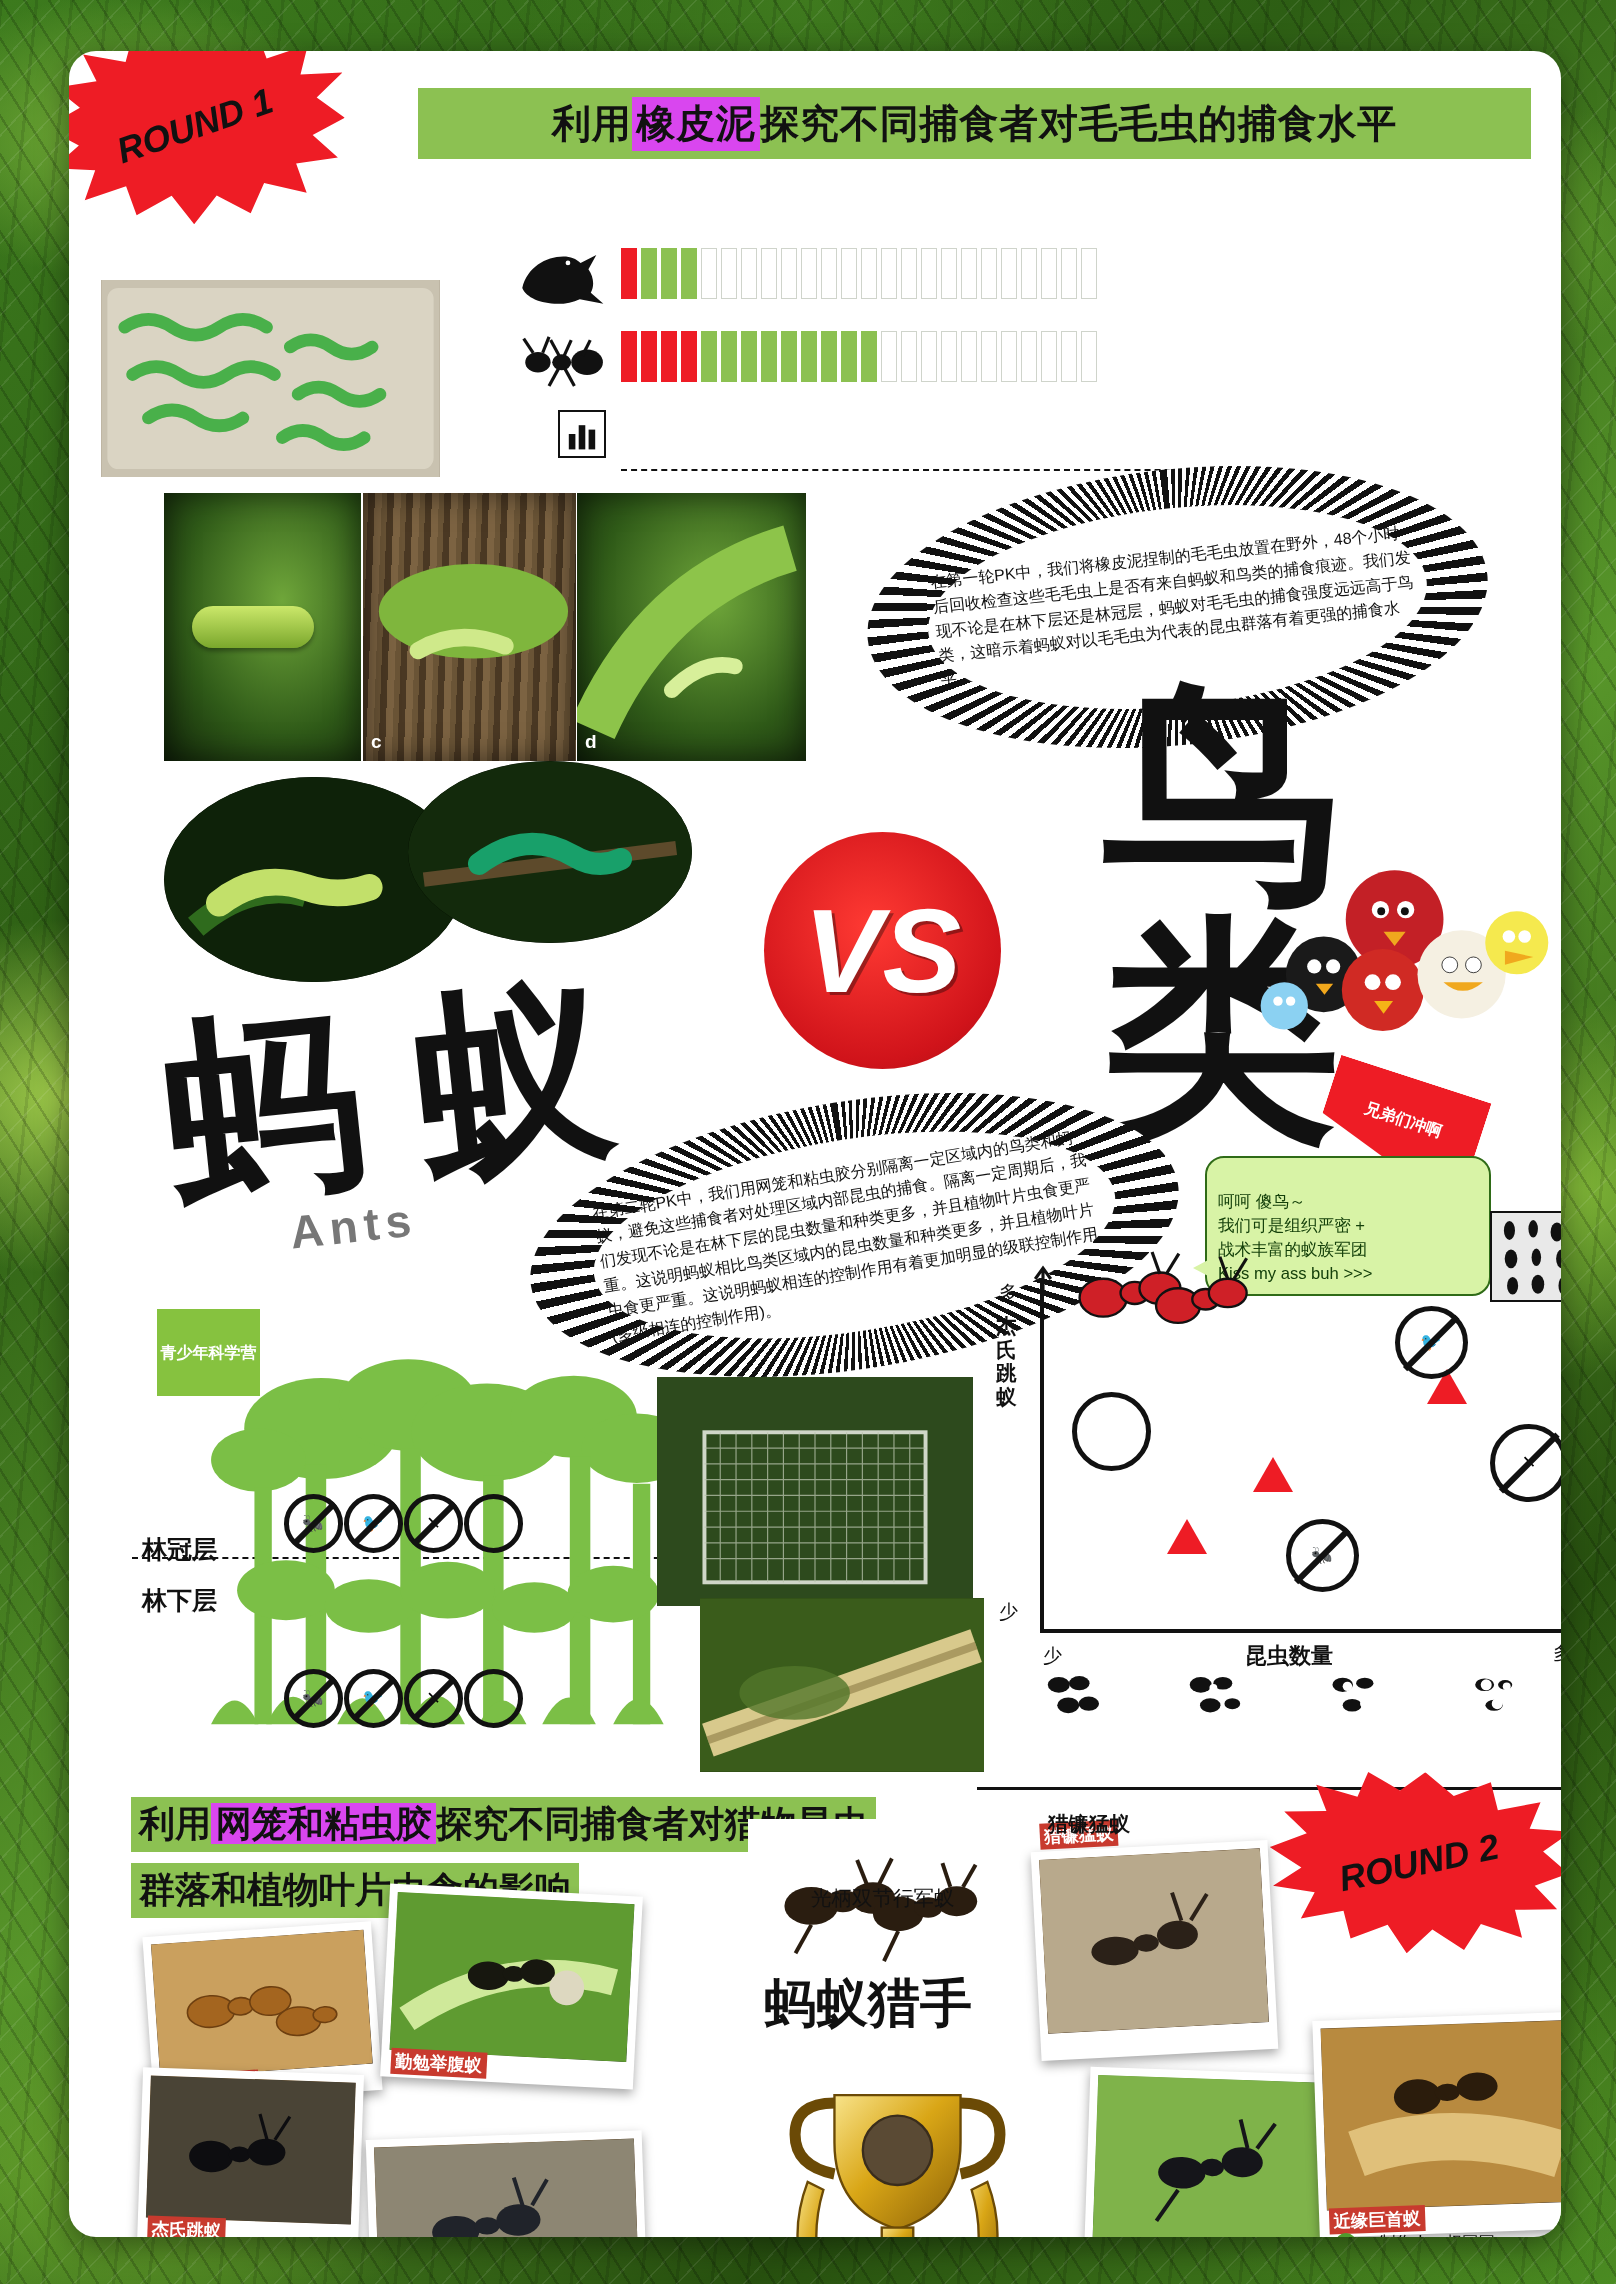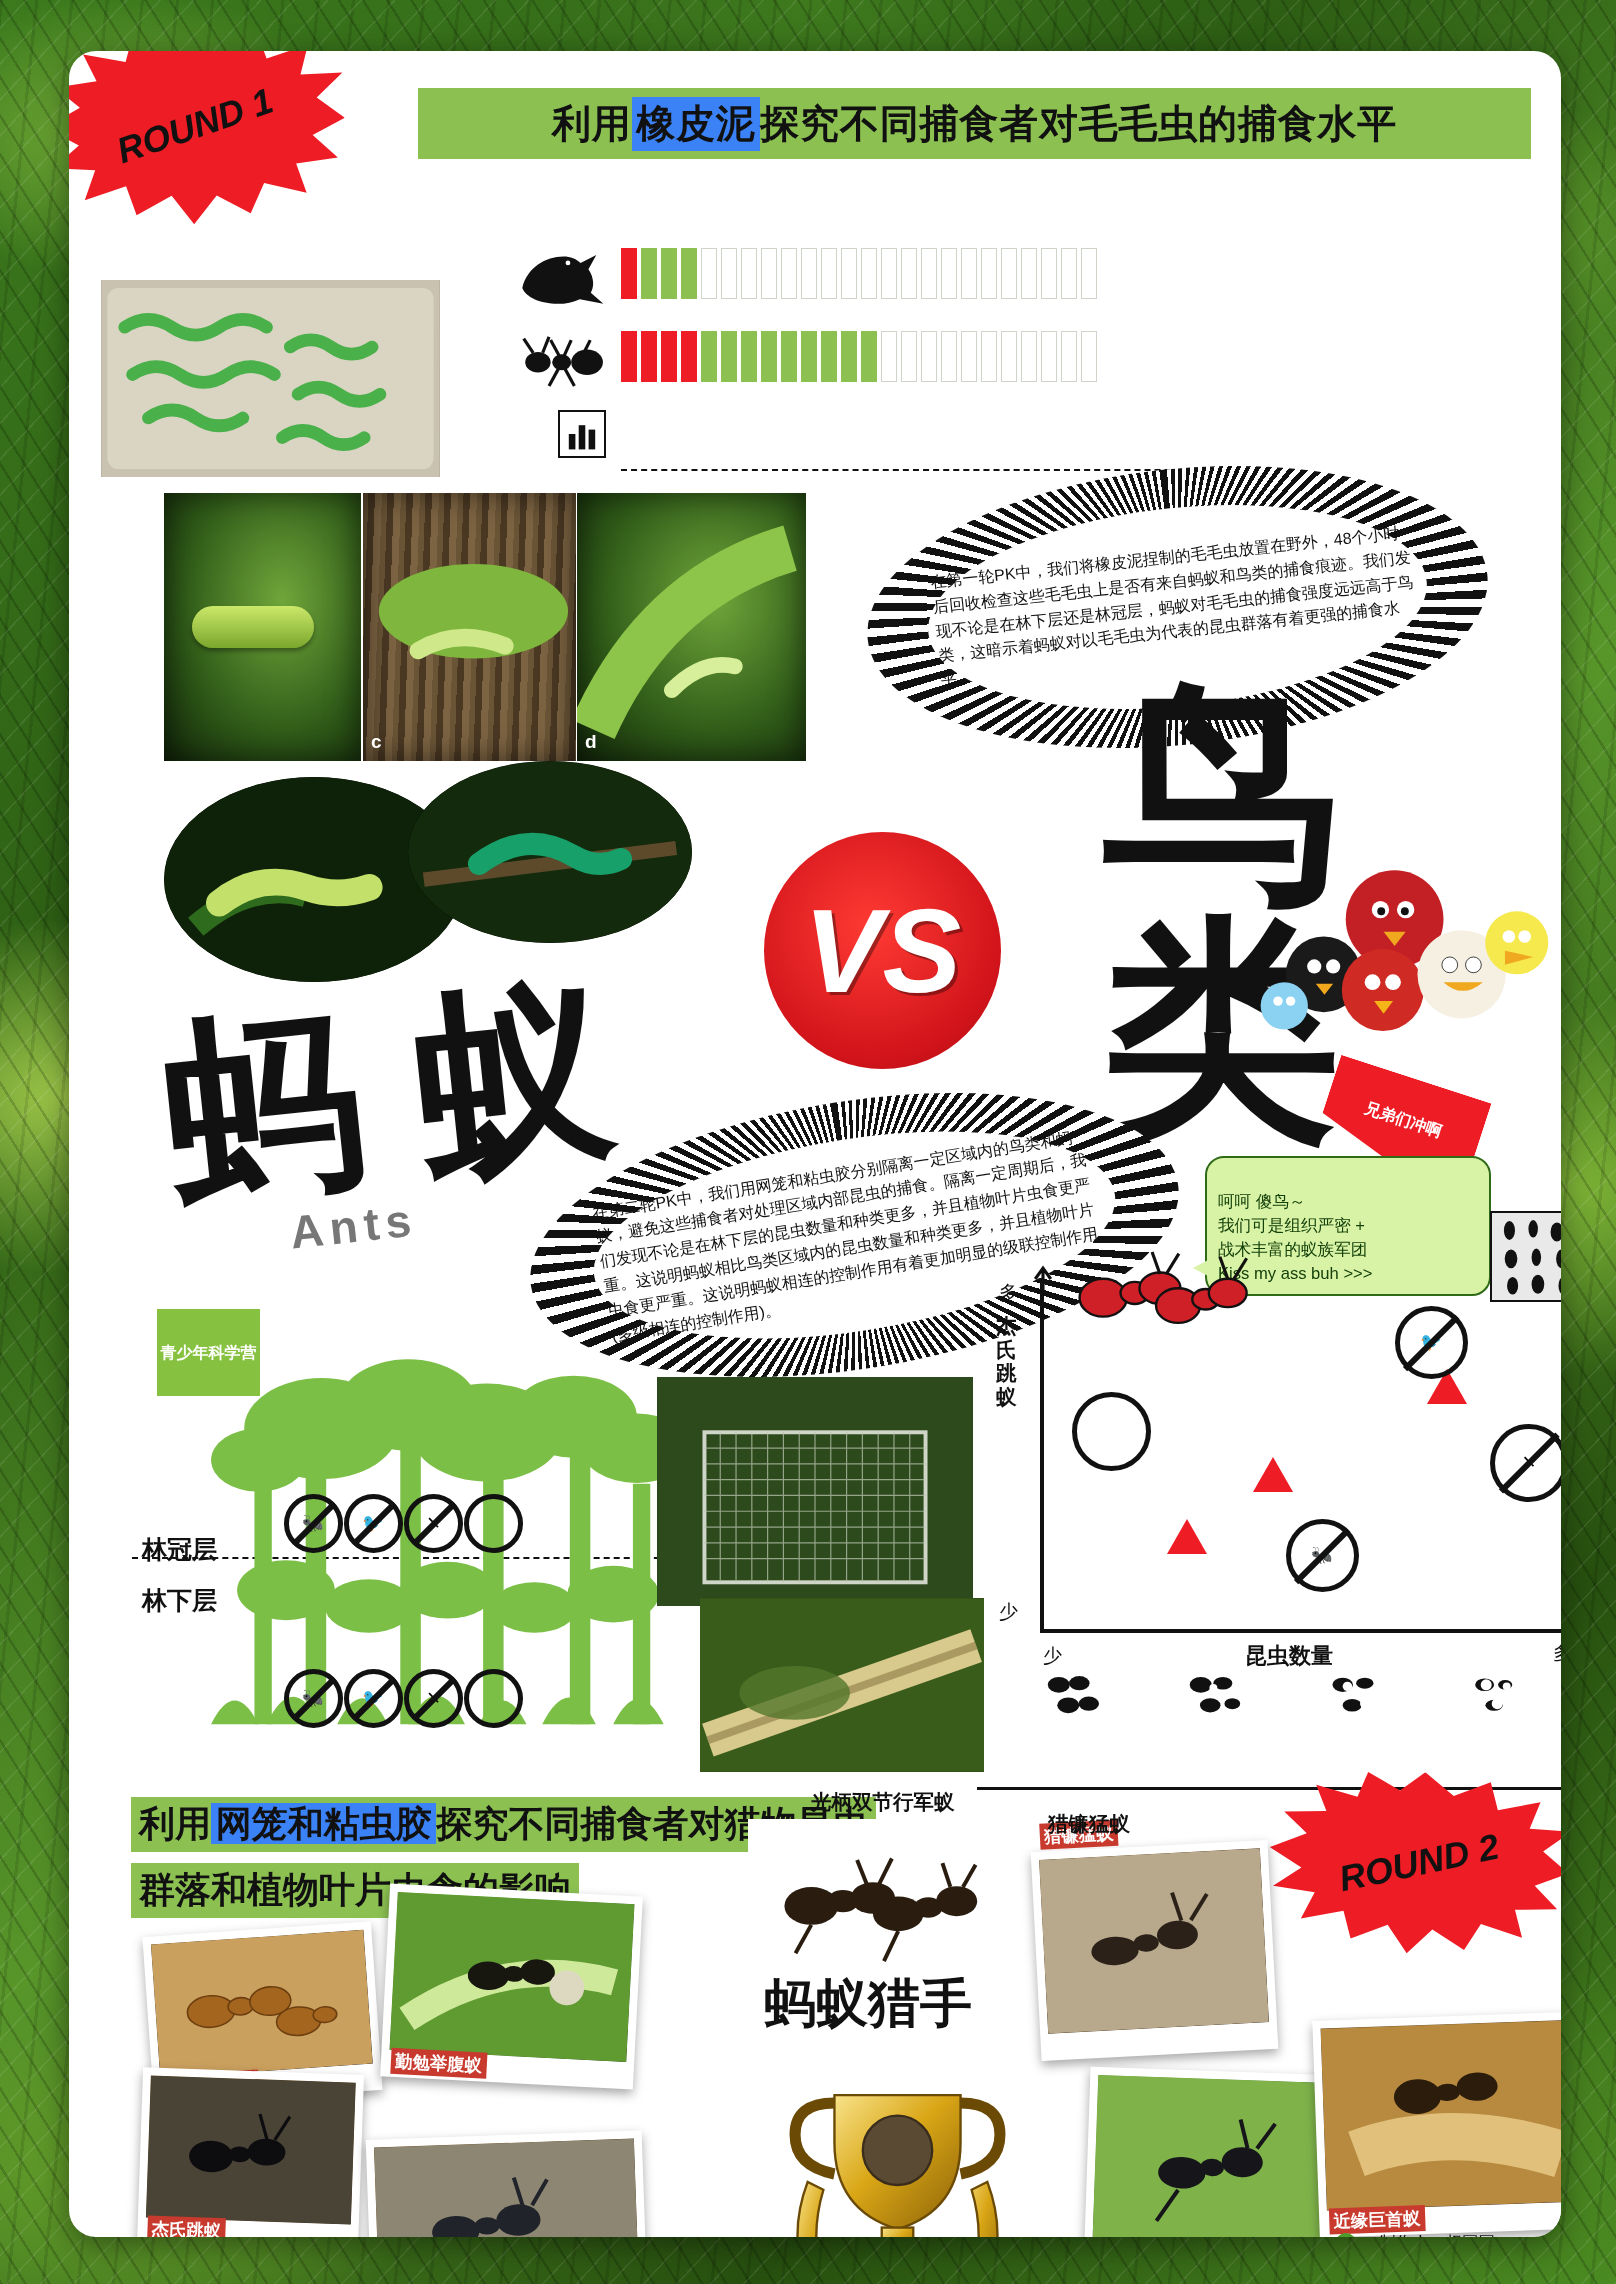--- a/index.html
+++ b/index.html
@@ -51,21 +51,21 @@
     border-radius:32px;background:linear-gradient(180deg,#cbe86a,#7aa72c);
     box-shadow:0 3.2px 4.7px rgba(0,0,0,.35);
   }
   .vig{box-shadow:inset 0 0 32px rgba(0,0,0,.55);}
   
   .title-bar{
     position:absolute;background:#8cc152;border:2.4px solid #ffffff;
     display:flex;align-items:center;justify-content:center;
     font-weight:bold;color:#111;letter-spacing:0.8px;
   }
-  .hl-white{background:#3b82f6;padding:0 4.7px;}
+  .hl-white{background:#d946ef;padding:0 4.7px;}
   
   .burst{
     position:absolute;background:#ee1c25;color:#111;font-weight:bold;
     display:flex;align-items:center;justify-content:center;
     clip-path:polygon(50% 0%,60% 12%,72% 3%,75% 18%,89% 12%,86% 27%,100% 27%,91% 39%,
       100% 50%,89% 58%,97% 70%,83% 72%,86% 87%,72% 81%,67% 96%,56% 86%,48% 100%,
       41% 85%,29% 94%,26% 79%,12% 85%,16% 70%,2% 68%,11% 57%,0% 47%,12% 38%,
       4% 27%,18% 25%,14% 11%,28% 16%,31% 2%,42% 11%);
   }
   .burst span{transform:rotate(-16deg);font-size:36px;color:#111;font-style:italic;}
@@ -555,21 +555,21 @@
       <g stroke="#2a1d10" stroke-width="5" fill="none">
         <path d="M150 82 L138 52"></path>
           <path d="M166 82 L182 50"></path>
           <path d="M256 86 L246 56"></path>
           <path d="M272 86 L288 58"></path>
         <path d="M80 134 L60 170"></path>
           <path d="M190 142 L172 180"></path>
       </g>
     </svg>
   </div>
-  <div class="cap" style="left:742px;top:1736px;font-size:20.5px;font-weight:bold;">光柄双节行军蚁</div>
+  <div class="cap" style="left:742px;top:1832px;font-size:20.5px;font-weight:normal;">光柄双节行军蚁</div>
 
   <svg class="abs" style="left:663px;top:1989px;width:331px;height:331px;" viewBox="0 0 420 420" width="331" height="331">
     <defs>
       <linearGradient id="gold" x1="0" y1="0" x2="1" y2="1">
         <stop offset="0%" stop-color="#f8e38a"></stop>
           <stop offset="45%" stop-color="#d9a616"></stop>
           <stop offset="100%" stop-color="#8c6208"></stop>
       </linearGradient>
     </defs>
     <g fill="url(#gold)" stroke="#6b4a06" stroke-width="3">

